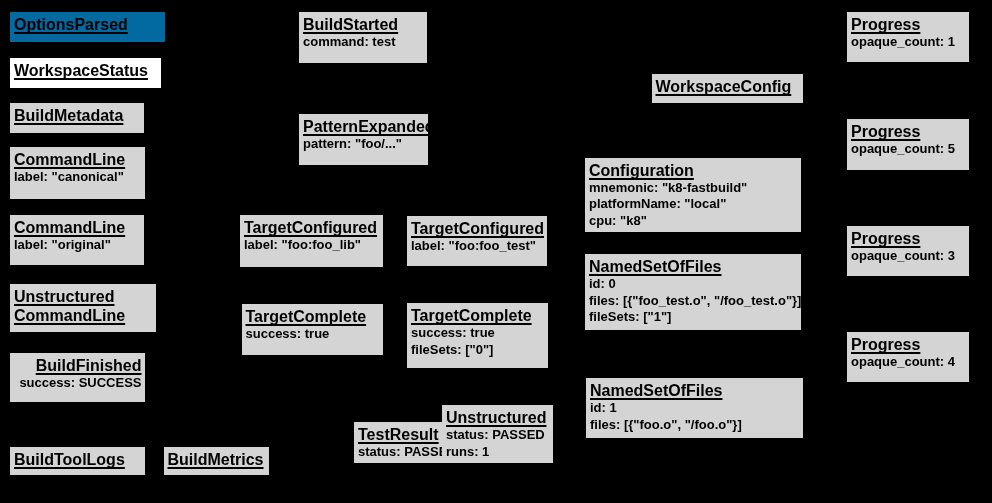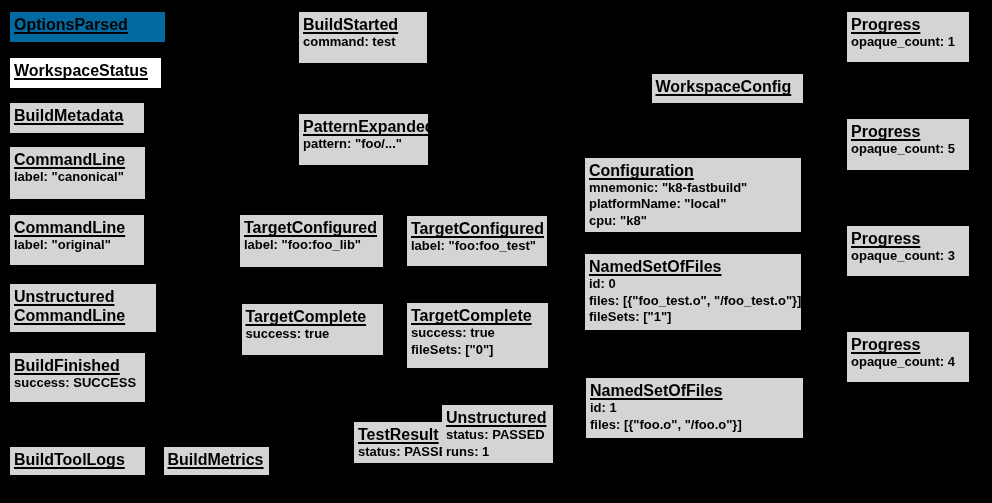--- a/index.html
+++ b/index.html
@@ -64,21 +64,21 @@
       <span class="node-attr">label: "canonical"</span>
     </div>
     <div class="node" style="left: 10px; top: 215px; width: 134px; height: 50px; background: rgb(212, 212, 212);">
       <span class="node-title">CommandLine</span>
       <span class="node-attr">label: "original"</span>
     </div>
     <div class="node" style="left: 10px; top: 284px; width: 146px; height: 48px; background: rgb(212, 212, 212);">
       <span class="node-title">Unstructured</span>
       <span class="node-title">CommandLine</span>
     </div>
-    <div class="node" style="left: 10px; top: 352.5px; width: 134.5px; height: 49px; background: rgb(212, 212, 212);">
+    <div class="node" style="left: 10px; top: 352.5px; width: 134.5px; height: 49px; background: rgb(212, 212, 212); text-align: right;">
       <span class="node-title">BuildFinished</span>
       <span class="node-attr">success: SUCCESS</span>
     </div>
     <div class="node" style="left: 10px; top: 447px; width: 134.5px; height: 28px; background: rgb(212, 212, 212);">
       <span class="node-title">BuildToolLogs</span>
     </div>
     <div class="node" style="left: 163.5px; top: 447px; width: 105.5px; height: 28px; background: rgb(212, 212, 212);">
       <span class="node-title">BuildMetrics</span>
     </div>
     <div class="node" style="left: 299px; top: 12px; width: 128px; height: 51px; background: rgb(212, 212, 212);">

